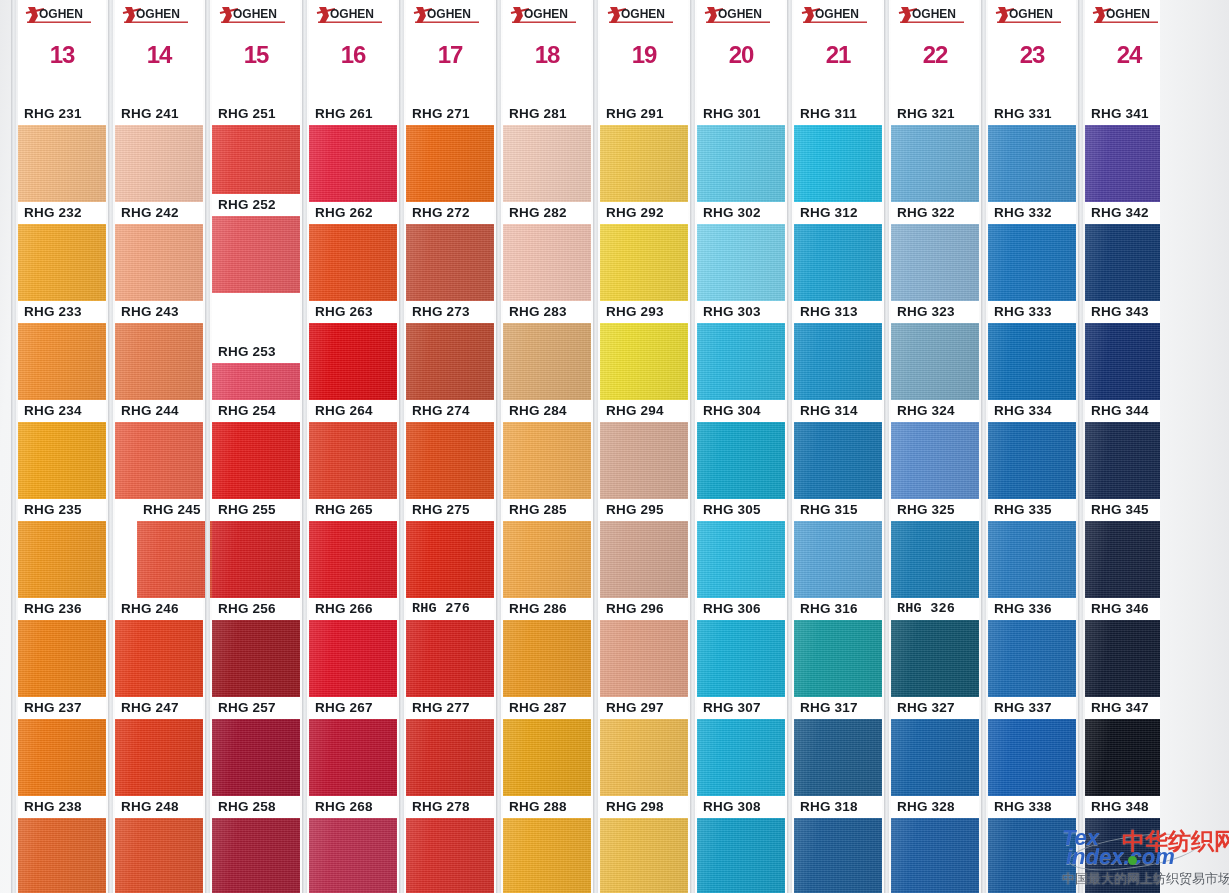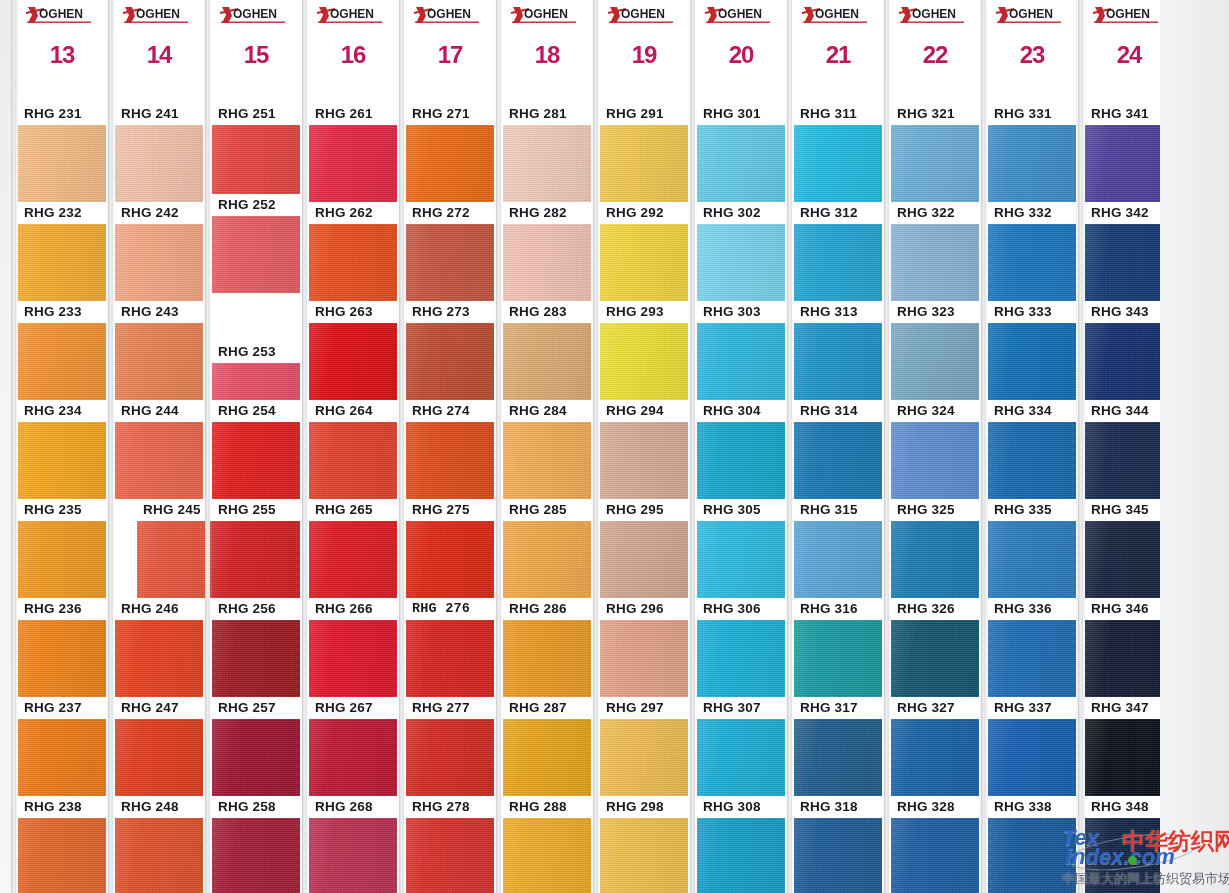--- a/index.html
+++ b/index.html
@@ -797,21 +797,21 @@
           <div class="sheen"></div>
         </div>
       </div>
       <div class="swatch-block" style="top: 499px;">
         <div class="swatch-label">RHG 325</div>
         <div class="swatch-chip" title="RHG 325" style="background: rgb(26, 124, 180);">
           <div class="weave"></div>
           <div class="sheen"></div>
         </div>
       </div>
-      <div class="swatch-block" style="top: 598px;">
+      <div class="swatch-block" style="top: 598px; font-family: Liberation Mono, monospace;">
         <div class="swatch-label">RHG 326</div>
         <div class="swatch-chip" title="RHG 326" style="background: rgb(17, 86, 111);">
           <div class="weave"></div>
           <div class="sheen"></div>
         </div>
       </div>
       <div class="swatch-block" style="top: 697px;">
         <div class="swatch-label">RHG 327</div>
         <div class="swatch-chip" title="RHG 327" style="background: rgb(23, 99, 168);">
           <div class="weave"></div>

